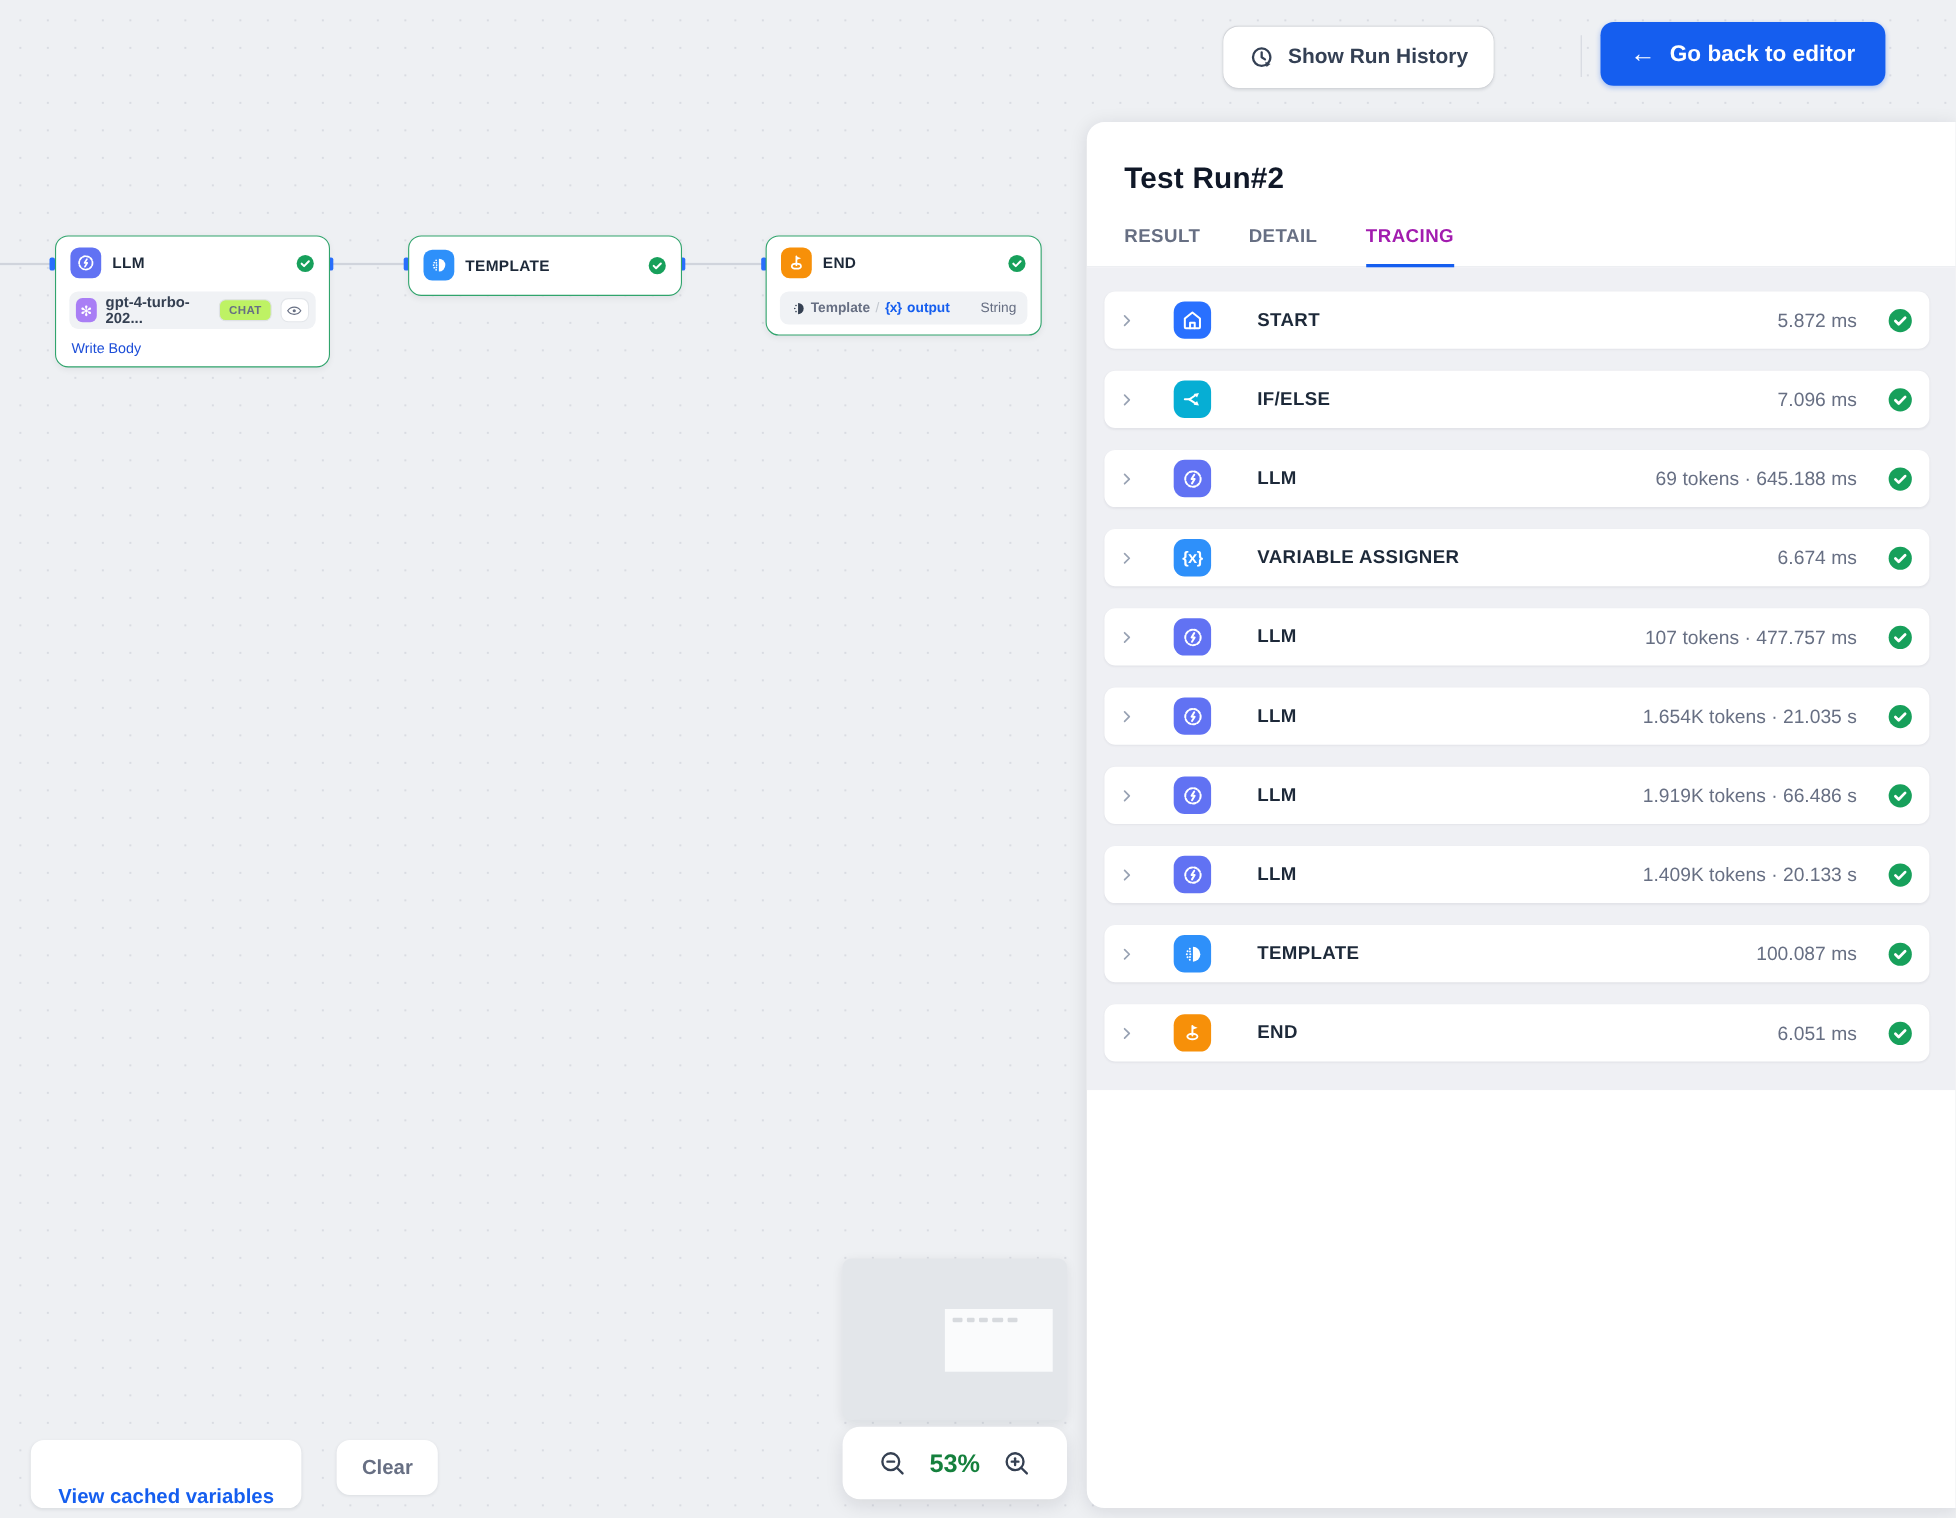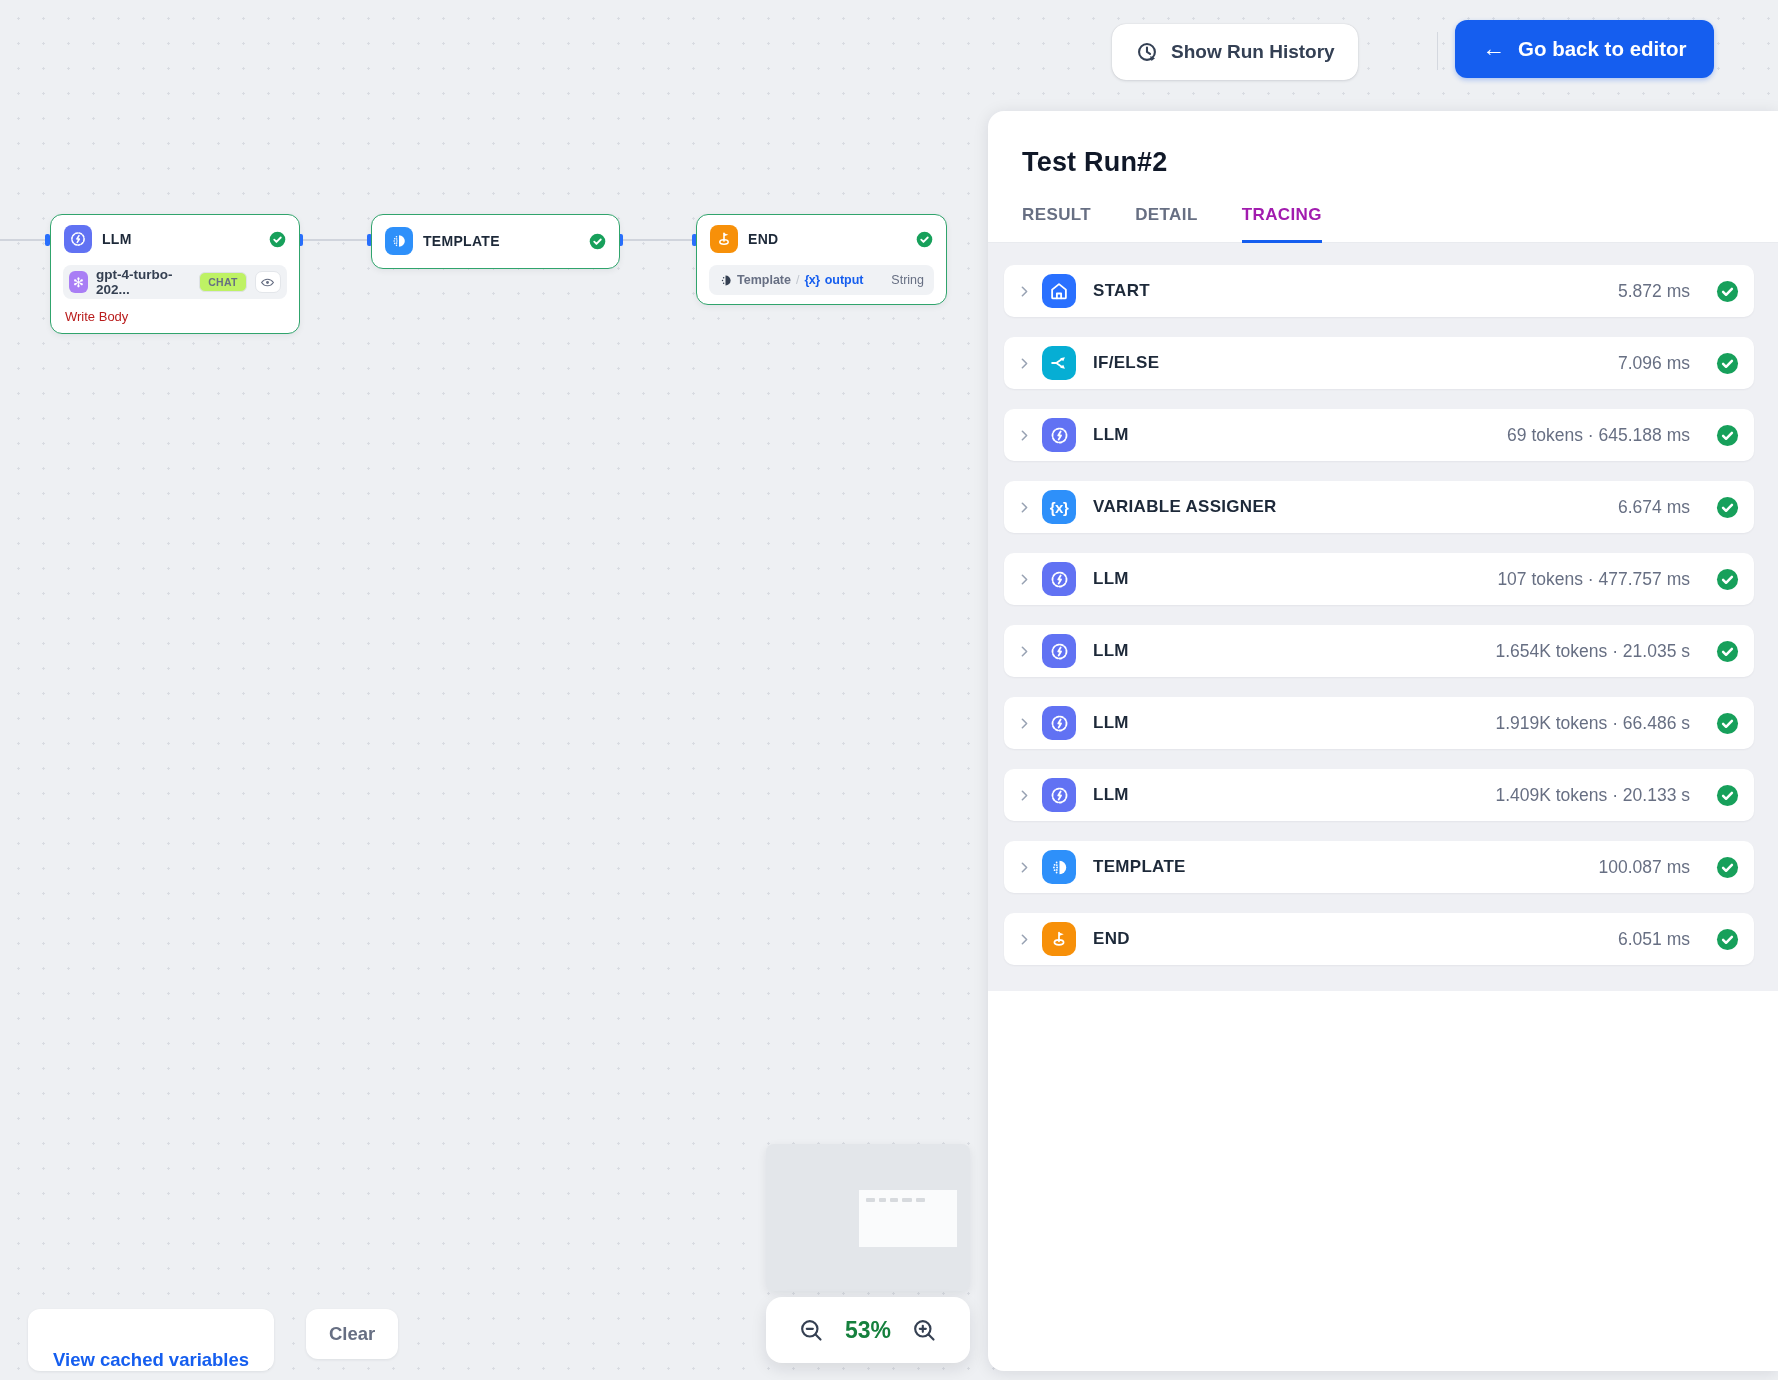--- a/index.html
+++ b/index.html
@@ -44,21 +44,21 @@
 
   .model-pill { margin:2px 12px 0; height:34px; background:#f0f2f5; border-radius:8px;
     display:flex; align-items:center; gap:8px; padding:0 6px 0 6px; }
   .openai-tile { width:22px; height:22px; border-radius:6px; background:#a97ef5;
     display:flex; align-items:center; justify-content:center; color:#fff; font-size:13px; }
   .model-name { font-size:13.5px; color:#354052; font-weight:600; }
   .chat-badge { background:#bef264; border:1px solid #dee1e6; border-radius:6px; padding:3px 8px;
     font-size:10.5px; font-weight:700; color:#676f83; letter-spacing:.3px; }
   .eye-badge { background:#fff; border:1px solid #e3e6ea; border-radius:7px; width:30px; height:22px;
     display:flex; align-items:center; justify-content:center; }
-  .node-desc { font-size:13px; color:#b91c1c; margin:10px 14px 12px; }
+  .node-desc { font-size:13px; color:#1d4ed8; margin:10px 14px 12px; }
 
   .var-row { margin:2px 12px 12px; height:30px; background:#f0f2f5; border-radius:8px;
     display:flex; align-items:center; gap:5px; padding:0 10px; font-size:12.5px; }
   .var-row .src { color:#676f83; font-weight:600; }
   .var-row .sep { color:#c2c7cf; }
   .var-row .vx { color:#155eef; font-weight:700; letter-spacing:-.5px; }
   .var-row .vname { color:#155eef; font-weight:700; }
   .var-row .vtype { margin-left:auto; color:#676f83; }
 
   
@@ -66,25 +66,25 @@
     background:#fff; border-radius:16px 0 0 16px; box-shadow:0 2px 16px rgba(16,24,40,.10); }
   .panel-title { font-size:27px; font-weight:800; color:#101828; margin:36px 0 0 34px; letter-spacing:.2px; }
   .tabs { display:flex; gap:44px; margin-top:27px; padding:0 34px; border-bottom:1px solid #e9ebef; }
   .tab { font-size:17px; font-weight:700; letter-spacing:.4px; color:#676f83;
     padding-bottom:15px; cursor:pointer; border-bottom:3px solid transparent; margin-bottom:-1px; }
   .tab.active { color:#a21caf; border-bottom-color:#155eef; }
 
   .trace-section { background:#eff0f4; padding:22px 24px 26px 16px; display:flex;
     flex-direction:column; gap:20px; }
   .trace-row { height:52px; background:#fff; border-radius:10px; display:flex; align-items:center;
-    padding:0 15px 0 12px; box-shadow:0 1px 2px rgba(16,24,40,.05); cursor:pointer; }
+    padding:0 15px 0 12px; box-shadow:0 1px 2px rgba(16,24,40,.05); cursor:pointer;gap:25px; }
   .row-chevron { color:#98a2b3; display:flex; margin-right:9px; flex:none; }
   .trace-row .tile { margin-right:17px; }
   .row-label { font-size:17px; font-weight:700; letter-spacing:.3px; color:#1d2939; flex:1; }
-  .row-meta { font-size:17.5px; color:#676f83; margin-right:26px;text-align:right; }
+  .row-meta { font-size:17.5px; color:#676f83; margin-right:3px;text-align:right; }
 
   
   .btn-cached { position:absolute; left:28px; top:1309px; height:62px; background:#fff;
     border-radius:12px; display:flex; align-items:flex-end; padding:0 25px;
     font-size:18.5px; font-weight:700; color:#155eef; cursor:pointer;
     box-shadow:0 1px 3px rgba(16,24,40,.08); }
   .btn-clear { position:absolute; left:306px; top:1309px; height:50px; background:#fff;
     border-radius:12px; display:flex; align-items:center; padding:0 23px;
     font-size:18.5px; font-weight:600; color:#676f83; cursor:pointer;
     box-shadow:0 1px 3px rgba(16,24,40,.08); }

